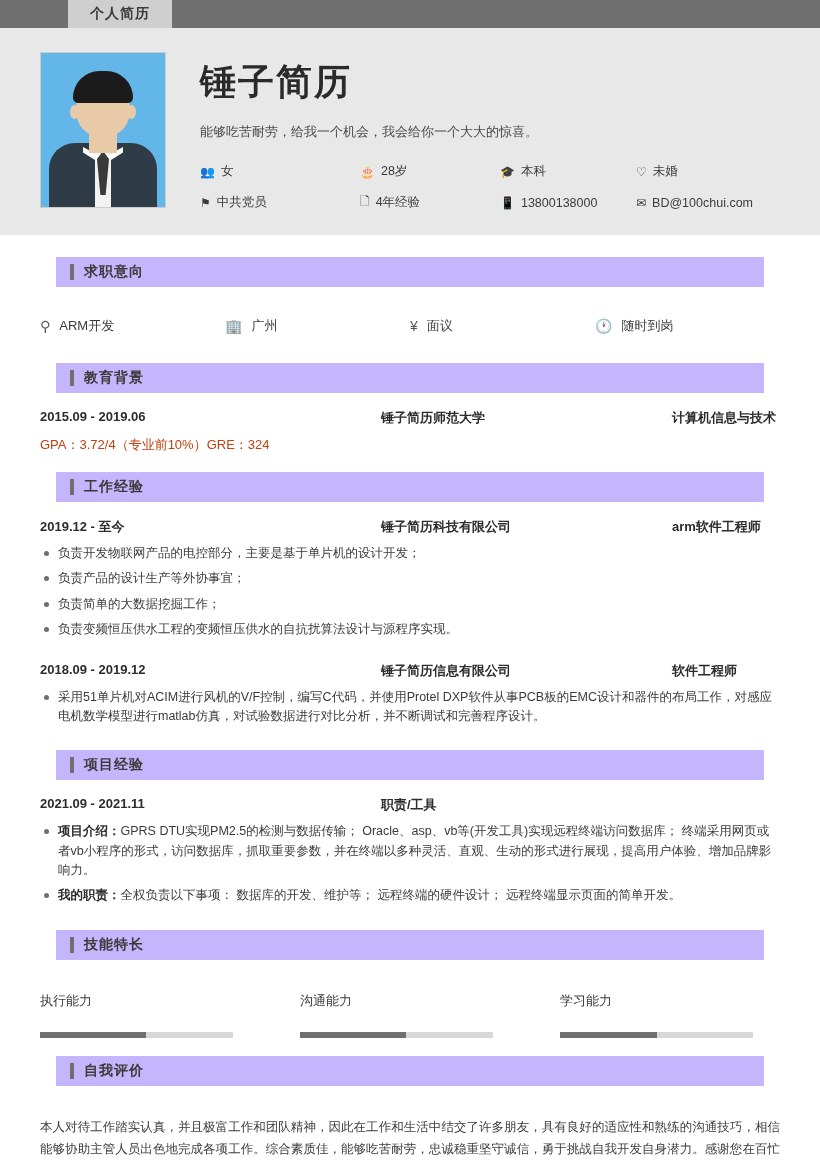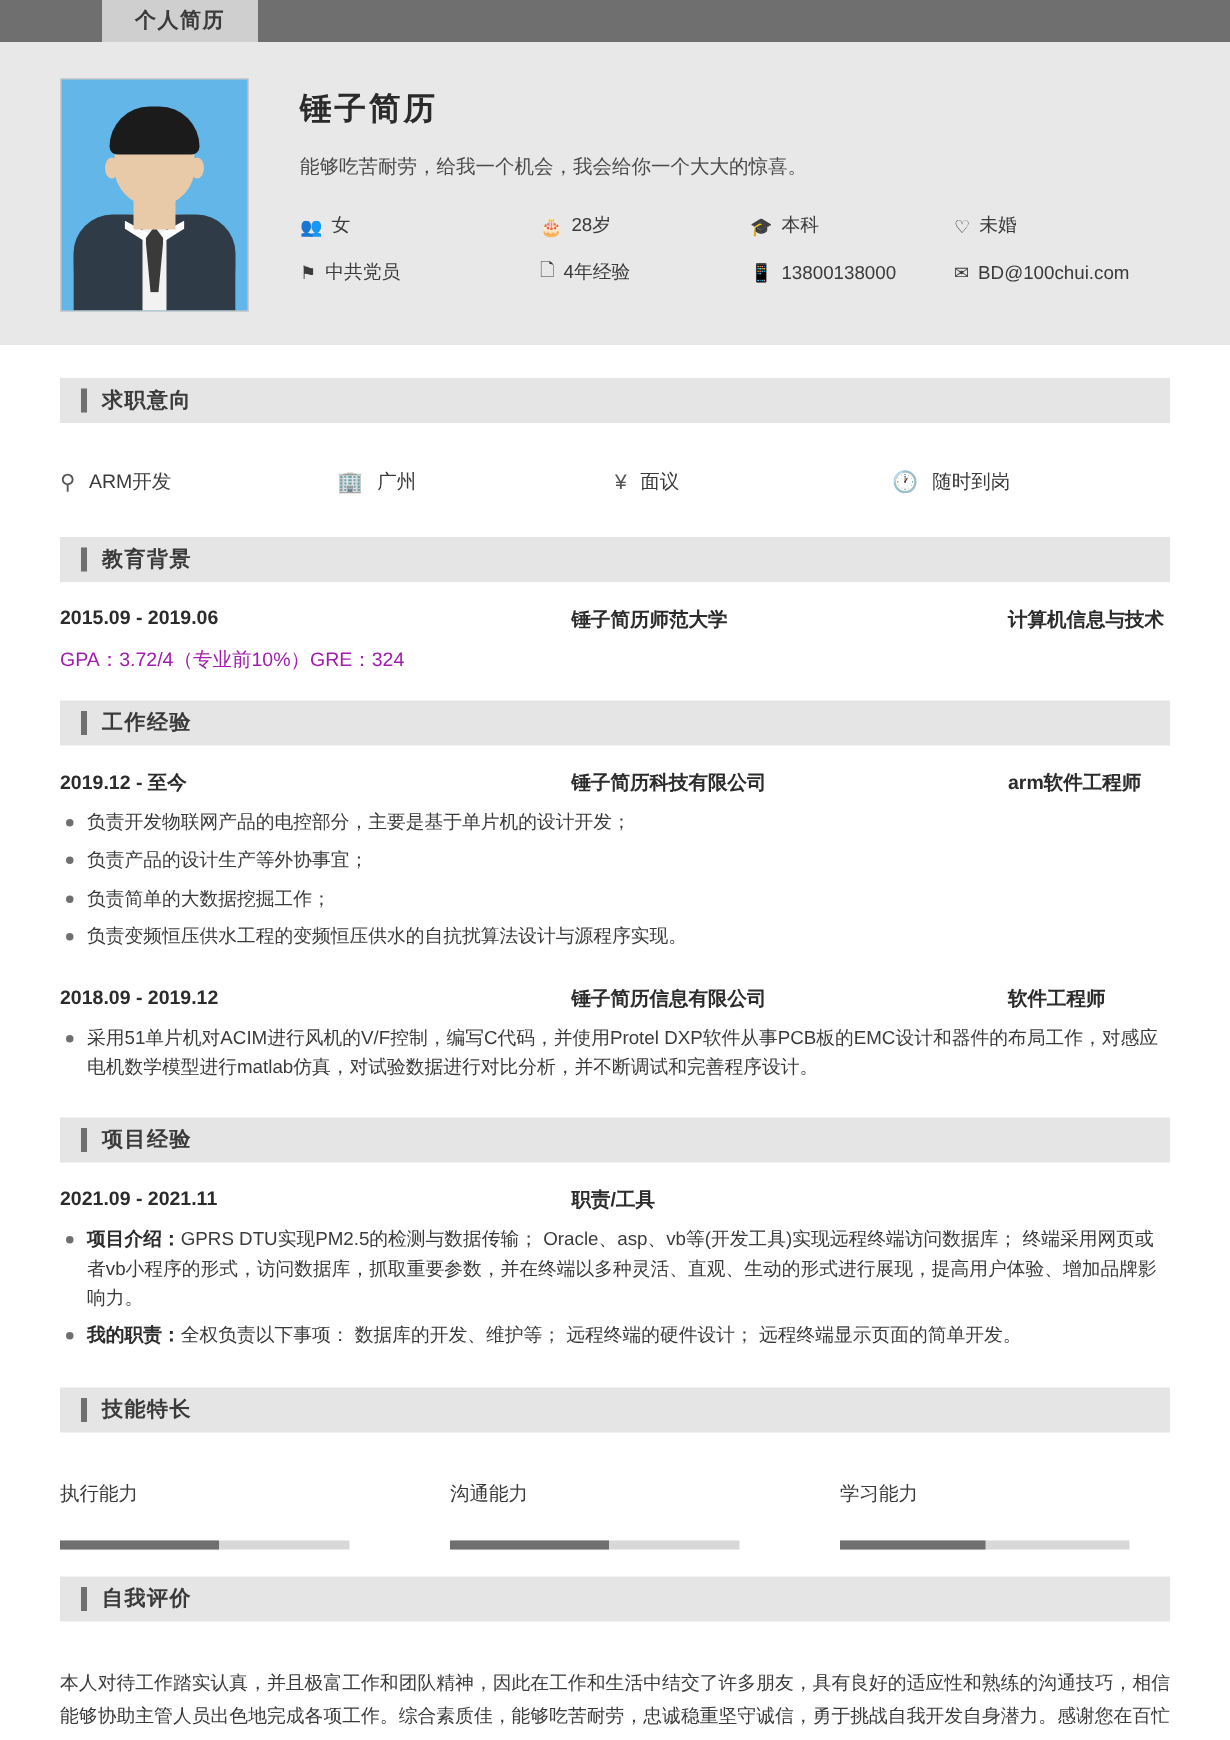--- a/index.html
+++ b/index.html
@@ -84,21 +84,21 @@
     clip-path: polygon(50% 0, 100% 18%, 72% 100%, 28% 100%, 0 18%);
   }
   .photo .collar {
     position:absolute; left:50%; top:94px; margin-left:-20px;
     width:40px; height:18px; background:#ffffff;
     clip-path: polygon(0 0, 50% 60%, 100% 0, 100% 30%, 50% 100%, 0 30%);
   }
 
   .head-right { margin-left: 34px; padding-top: 6px; flex:1; }
   .name {
-    font-size: 21px;
+    font-size: 36px;
     font-weight: bold;
     color: #2a2a2a;
     letter-spacing: 2px;
   }
   .slogan {
     margin-top: 16px;
     font-size: 13px;
     color: #4a4a4a;
   }
   .facts {
@@ -107,23 +107,23 @@
     grid-template-columns: 160px 140px 136px auto;
     row-gap: 12px;
     font-size: 12.5px;
     color: #3b3b3b;
   }
   .fact { display:flex; align-items:center; gap:6px; }
   .fact .gi { font-size: 12px; color:#3b3b3b; }
 
   
   .sec-bar {
-    background: #e5e5e5;
+    background: #c4b5fd;
     height: 30px;
-    margin: 0 40px;
+    margin: 0 56px;
     display: flex;
     align-items: center;
     padding-left: 14px;
   }
   .sec-bar .mark {
     width: 4px; height: 16px; background: #6f6f6f; margin-right: 10px;
   }
   .sec-bar .title { font-size: 14px; font-weight: bold; color:#3b3b3b; letter-spacing:1px; }
 
   .sec-body { margin: 0 40px; padding: 14px 0 4px 0; }
@@ -144,21 +144,21 @@
   .row3 {
     display: grid;
     grid-template-columns: 300px 250px auto;
     font-weight: bold;
     color:#2c2c2c;
     font-size: 13px;
     margin-top: 2px;
     gap: 41px;
   }
   .row3 .c2 { text-align: left; }
-  .sub-line { margin-top: 9px; font-size: 13px; color:#a21caf; }
+  .sub-line { margin-top: 9px; font-size: 13px; color:#c2410c; }
 
   ul.bullets { margin: 8px 0 0 0; padding: 0; list-style: none; }
   ul.bullets li {
     position: relative;
     padding-left: 18px;
     margin-bottom: 6px;
     font-size: 12.5px;
     line-height: 1.55;
     color: #3b3b3b;
   }

